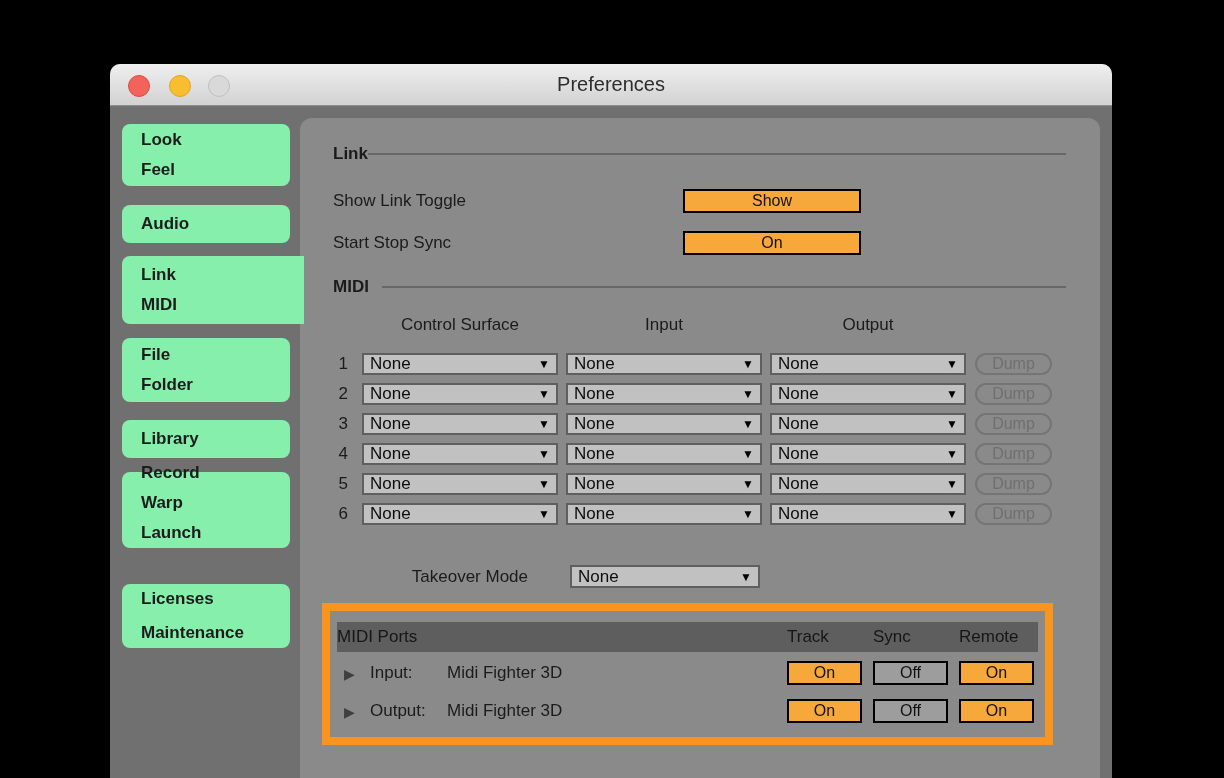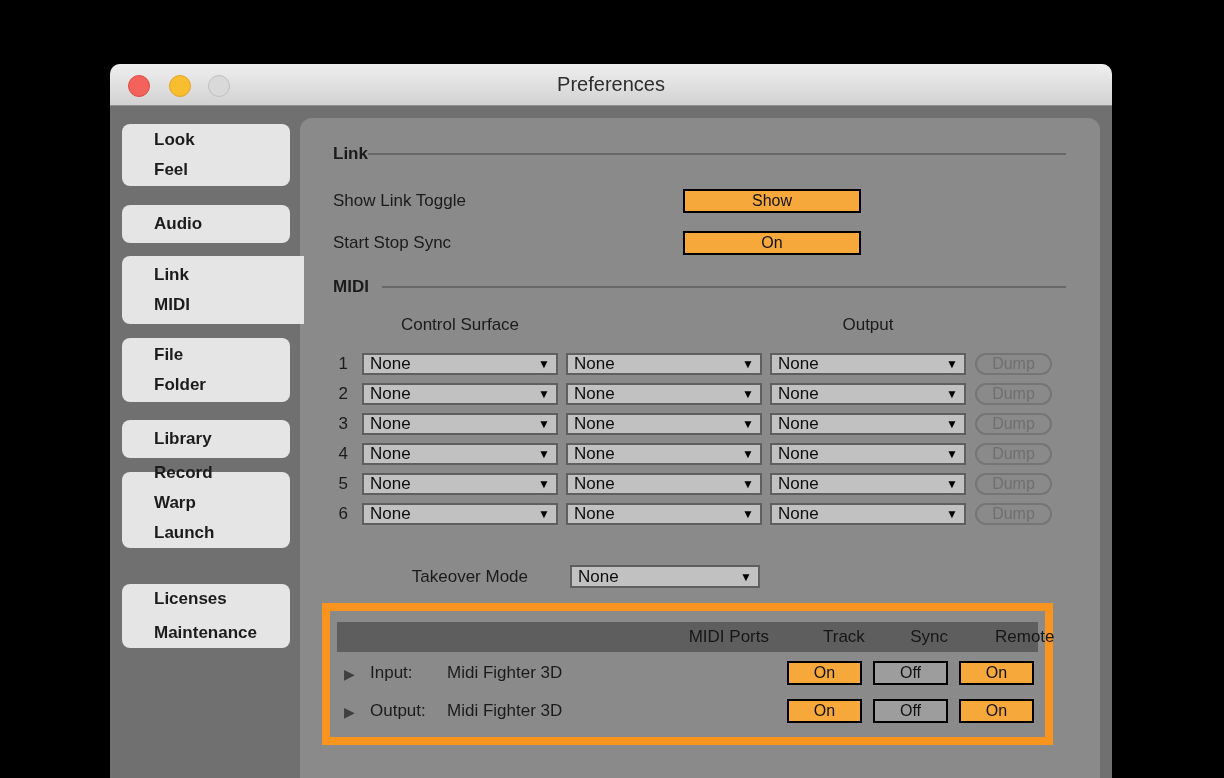--- a/index.html
+++ b/index.html
@@ -15,23 +15,23 @@
               background:linear-gradient(#efefef,#d2d2d2);
               border-bottom:1px solid #8f8f8f; }
   .titlebar .title { line-height:41px; text-align:center; font-size:20px;
                      font-weight:500; color:#2d2d2d; }
   .tl { position:absolute; top:11px; width:22px; height:22px; border-radius:50%; }
   .tl.close { left:18px; background:#f4635b; border:1px solid #dd4b43; }
   .tl.min   { left:59px; background:#f9bd30; border:1px solid #e2a426; }
   .tl.zoom  { left:98px; background:#d9d9d9; border:1px solid #c0c0c0; }
 
   
-  .tab { position:absolute; left:12px; width:168px; background:#e5e5e5;
+  .tab { position:absolute; left:12px; width:168px; background:#86efac;
          border-radius:8px; color:#1c1c1c; font-size:17px; font-weight:600;
-         padding-left:32px; display:flex; flex-direction:column;
+         padding-left:19px; display:flex; flex-direction:column;
          justify-content:center; cursor:default; }
   .tab span { line-height:30px; }
   .tab.selected { width:182px; border-radius:8px 0 0 8px; z-index:2; }
   .tab-look   { top:60px;  height:62px; }
   .tab-audio  { top:141px; height:38px; }
   .tab-link   { top:192px; height:68px; }
   .tab-file   { top:274px; height:64px; }
   .tab-lib    { top:356px; height:38px; }
   .tab-rec    { top:408px; height:76px;justify-content:flex-end; }
   .tab-lic    { top:520px; height:64px;justify-content:space-between; }
@@ -63,21 +63,21 @@
           width:77px; height:22px; border:2px solid #757575; border-radius:12px;
           color:#6f6f6f; font-size:16px; font-weight:500; background:transparent;
           cursor:default; }
 
   
   .hl-box { left:22px; top:485px; width:731px; height:142px;
             border:8px solid #f9941f; }
   .ports-header { position:absolute; left:7px; top:11px; width:701px; height:30px;
                   background:#5e5e5e; color:#161616; }
   .ports-header span { position:absolute; top:0; height:30px; line-height:30px;
-                       text-align:right; font-size:17px;padding-left:36px; }
+                       text-align:left; font-size:17px; }
   .ph-title  { left:0;    width:432px; }
   .ph-track  { left:450px; width:75px; }
   .ph-sync   { left:536px; width:75px; }
   .ph-remote { left:622px; width:75px; }
 
   .port-row { position:absolute; left:0; width:715px; height:24px; }
   .port-row .tri { position:absolute; left:14px; top:1px; font-size:14px;
                    color:#3f3f3f; line-height:24px; }
   .port-row .plabel { position:absolute; left:40px; height:24px; line-height:24px; }
   .port-row .pdevice { position:absolute; left:117px; height:24px; line-height:24px; }
@@ -135,20 +135,21 @@
       <div class="abs row-label" style="left:33px;top:71px;">Show Link Toggle</div>
       <div class="abs btn orange" style="left:383px;top:71px;width:178px;">Show</div>
 
       <div class="abs row-label" style="left:33px;top:113px;">Start Stop Sync</div>
       <div class="abs btn orange" style="left:383px;top:113px;width:178px;">On</div>
 
       <div class="abs sec-title" style="left:33px;top:159px;">MIDI</div>
       <div class="abs sec-line" style="left:82px;right:34px;top:168px;"></div>
 
       <div class="abs col-head" style="left:62px;top:197px;width:196px;">Control Surface</div>
+      <div class="abs col-head" style="left:266px;top:197px;width:196px;">Input</div>
       <div class="abs col-head" style="left:470px;top:197px;width:196px;">Output</div>
 
       <div class="abs rownum" style="left:18px;top:235px;">1</div>
       <div class="abs select" style="left:62px;top:235px;width:196px;">
           <span>None</span>
           <span class="arrow">▼</span>
         </div>
       <div class="abs select" style="left:266px;top:235px;width:196px;">
           <span>None</span>
           <span class="arrow">▼</span>

